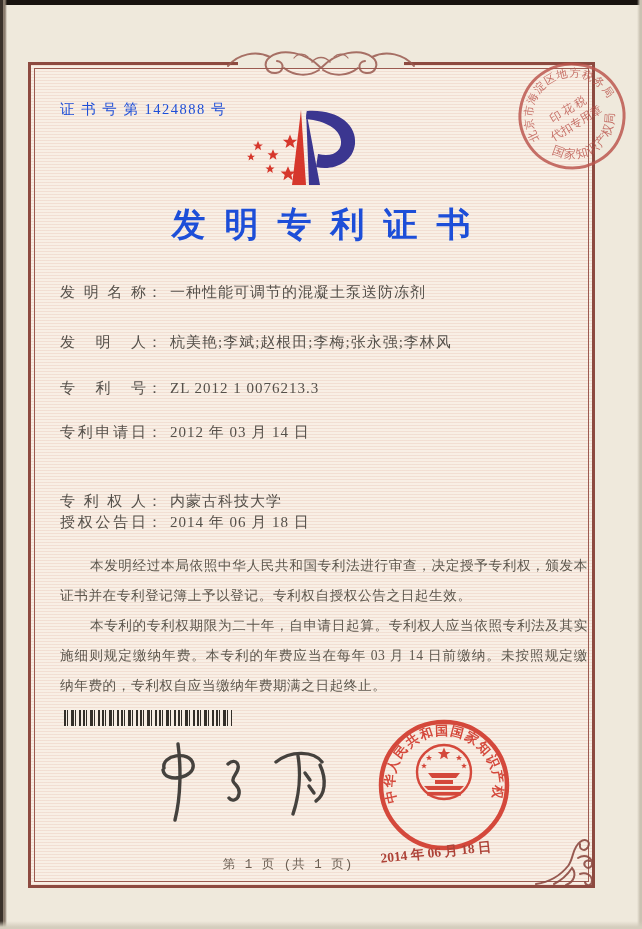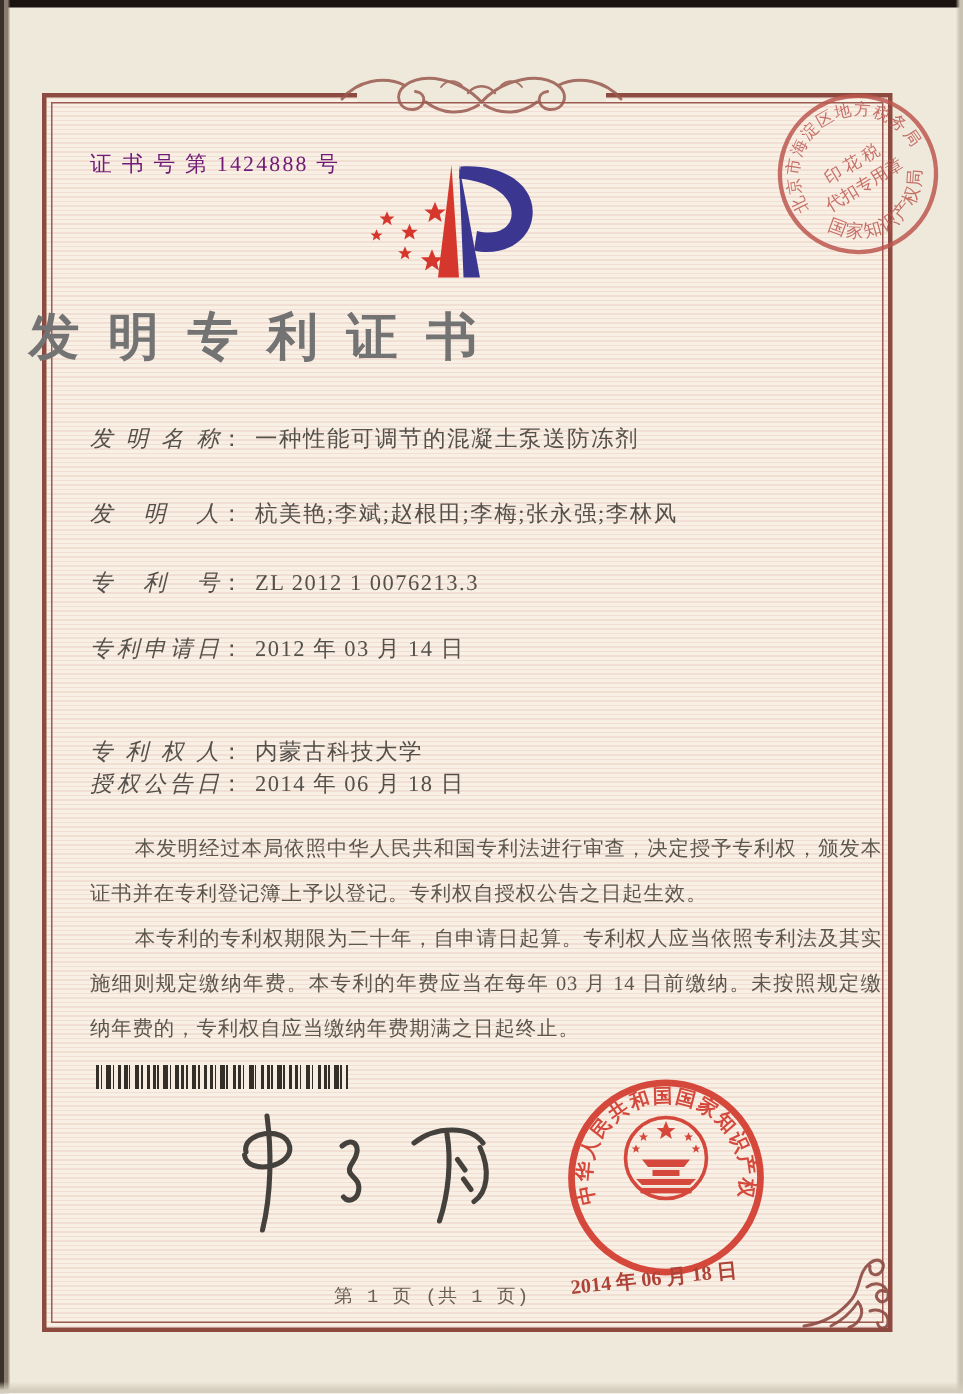--- a/index.html
+++ b/index.html
@@ -29,37 +29,37 @@
     position:absolute; left:3px; top:3px; right:3px; bottom:3px;
     border:1px solid #9c5a50; pointer-events:none;
   }
 
   .ornament-top { position:absolute; left:224px; top:44px; width:194px; height:42px; }
   .ornament-top-mask { position:absolute; left:238px; top:60px; width:166px; height:8px; background:#efe9dc; }
   .ornament-corner { position:absolute; left:534px; top:828px; width:64px; height:64px; }
 
   .cert-no {
     position:absolute; left:60px; top:100px;
-    font-size:14.5px; color:#701a75; letter-spacing:1.5px;
+    font-size:14.5px; color:#1d4ed8; letter-spacing:1.5px;
   }
 
   .seal-top { position:absolute; left:512px; top:56px; width:120px; height:120px;
               transform:rotate(-31deg); opacity:.82; }
 
   .logo { position:absolute; left:240px; top:96px; width:160px; height:100px; }
 
   .title {
     position:absolute; left:0; top:202px; width:642px;
-    font-size:34px; font-weight:600; color:#737373;
+    text-align:center; font-size:34px; font-weight:600; color:#1d4ed8;
     letter-spacing:19px; text-indent:19px;
   }
 
   .fields { position:absolute; left:60px; top:283px; width:530px; }
   .field-row { position:absolute; left:0; font-size:15px; color:#55504a; white-space:nowrap; }
-  .field-row .flabel { display:inline-block; width:86px; text-align:justify; text-align-last:justify;font-style:italic; }
+  .field-row .flabel { display:inline-block; width:86px; text-align:justify; text-align-last:justify; }
   .field-row .fcolon { display:inline-block; margin:0 8px 0 1px; }
   .field-row .fvalue { letter-spacing:1px; }
   .fr0 { top:0; }   .fr1 { top:50px; }  .fr2 { top:96px; }
   .fr3 { top:140px; } .fr4 { top:185px;margin-top:24px; } .fr5 { top:230px; }
 
   .body-text { position:absolute; left:60px; top:551px; width:528px; }
   .body-text p {
     font-size:13.6px; line-height:30px; color:#5d564c;
     text-indent:2.2em; letter-spacing:0.6px; text-align:justify;
   }

